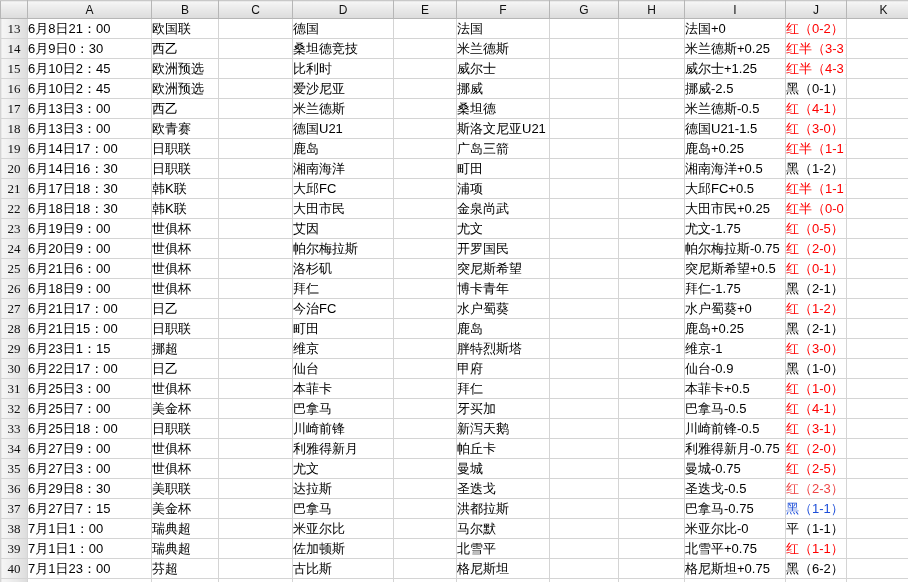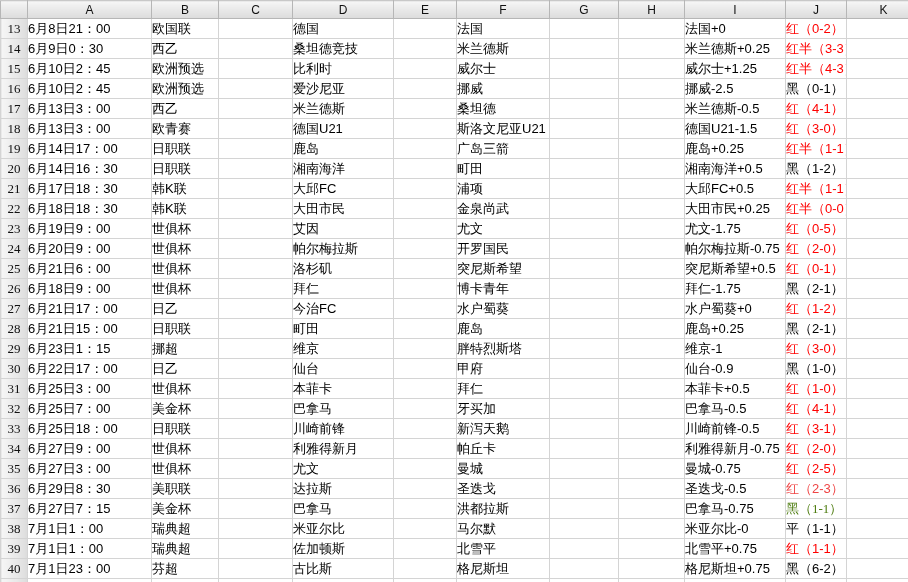--- a/index.html
+++ b/index.html
@@ -462,21 +462,21 @@
           <td class="rowhead">37</td>
           <td class="c-B cell">6月27日7：15</td>
           <td class="c-C cell">美金杯</td>
           <td class="c-D cell"></td>
           <td class="c-E cell">巴拿马</td>
           <td class="c-F cell"></td>
           <td class="c-G cell">洪都拉斯</td>
           <td class="c-H cell"></td>
           <td class="c-I cell"></td>
           <td class="c-J cell">巴拿马-0.75</td>
-          <td class="c-K cell" style="color: #4d7c0f; font-family: Liberation Serif, serif;">黑（1-1）</td>
+          <td class="c-K cell" style="color: #1d4ed8;">黑（1-1）</td>
           <td class="c-L cell"></td>
           <td class="cell"></td>
         </tr>
         <tr>
           <td class="rowhead">38</td>
           <td class="c-B cell">7月1日1：00</td>
           <td class="c-C cell">瑞典超</td>
           <td class="c-D cell"></td>
           <td class="c-E cell">米亚尔比</td>
           <td class="c-F cell"></td>

